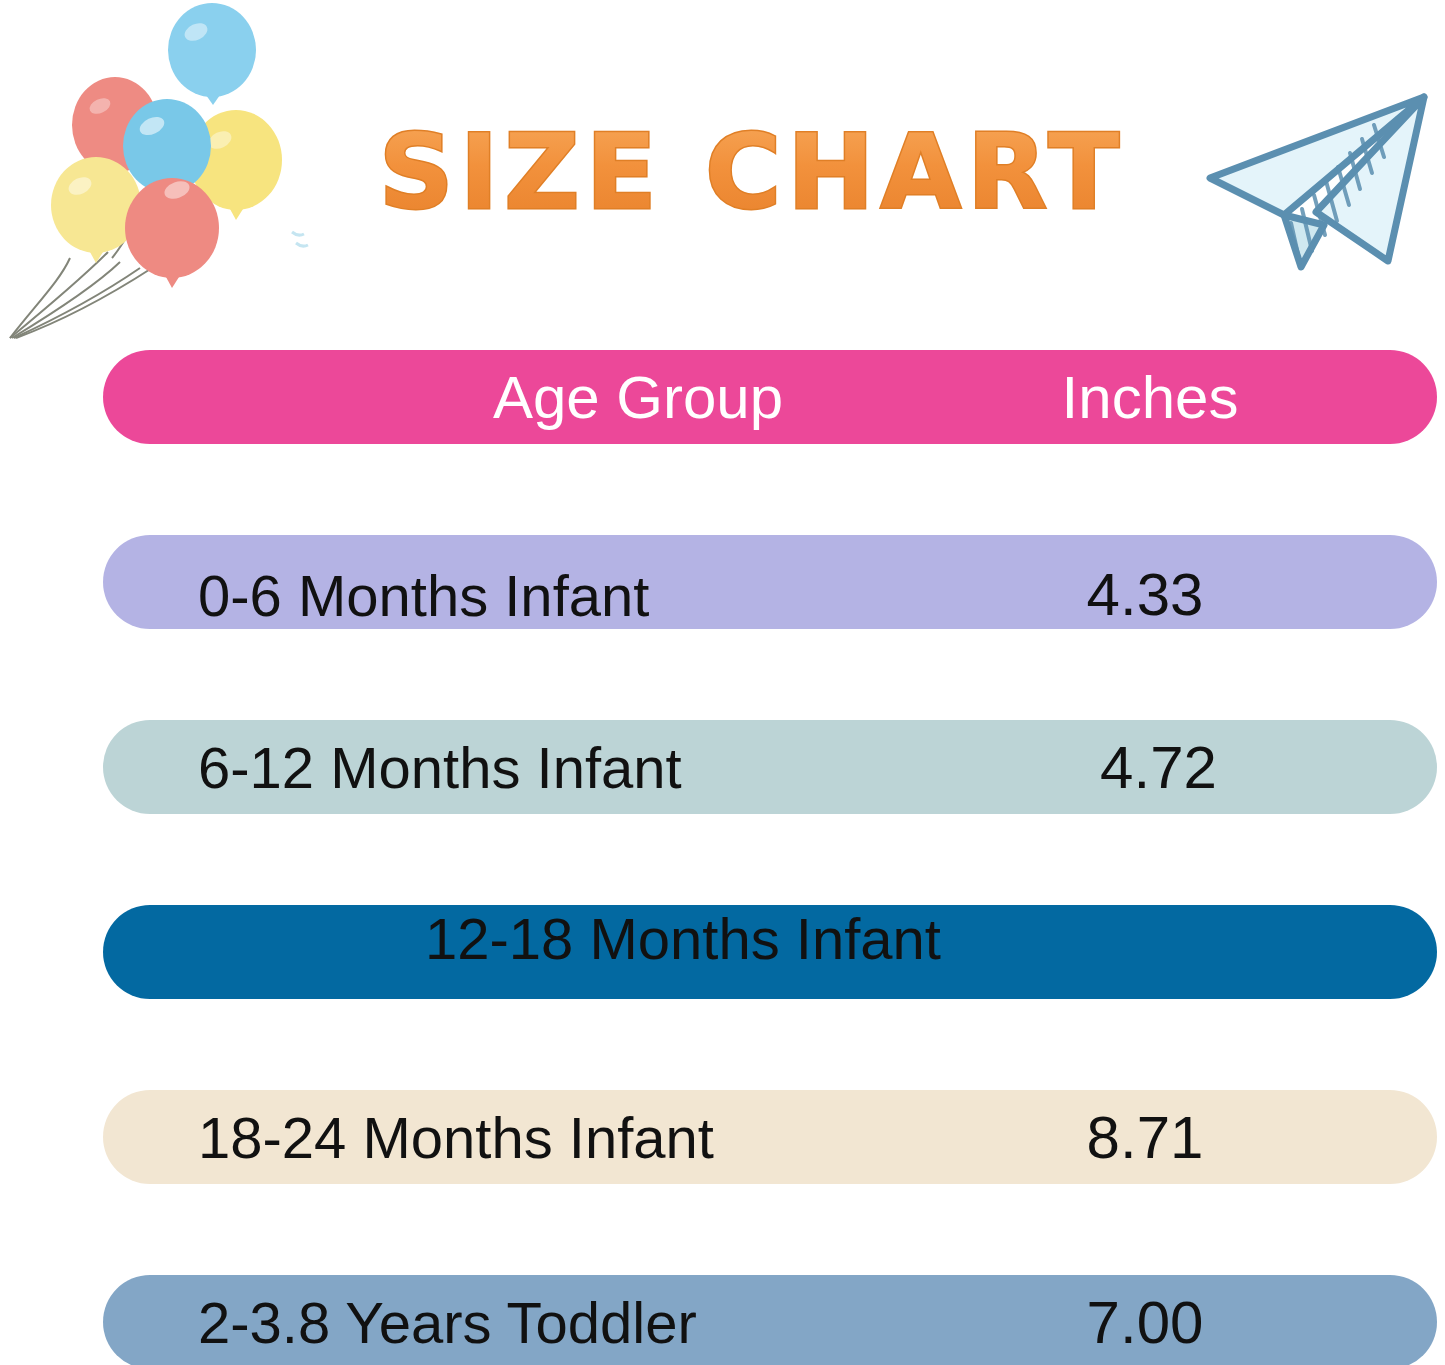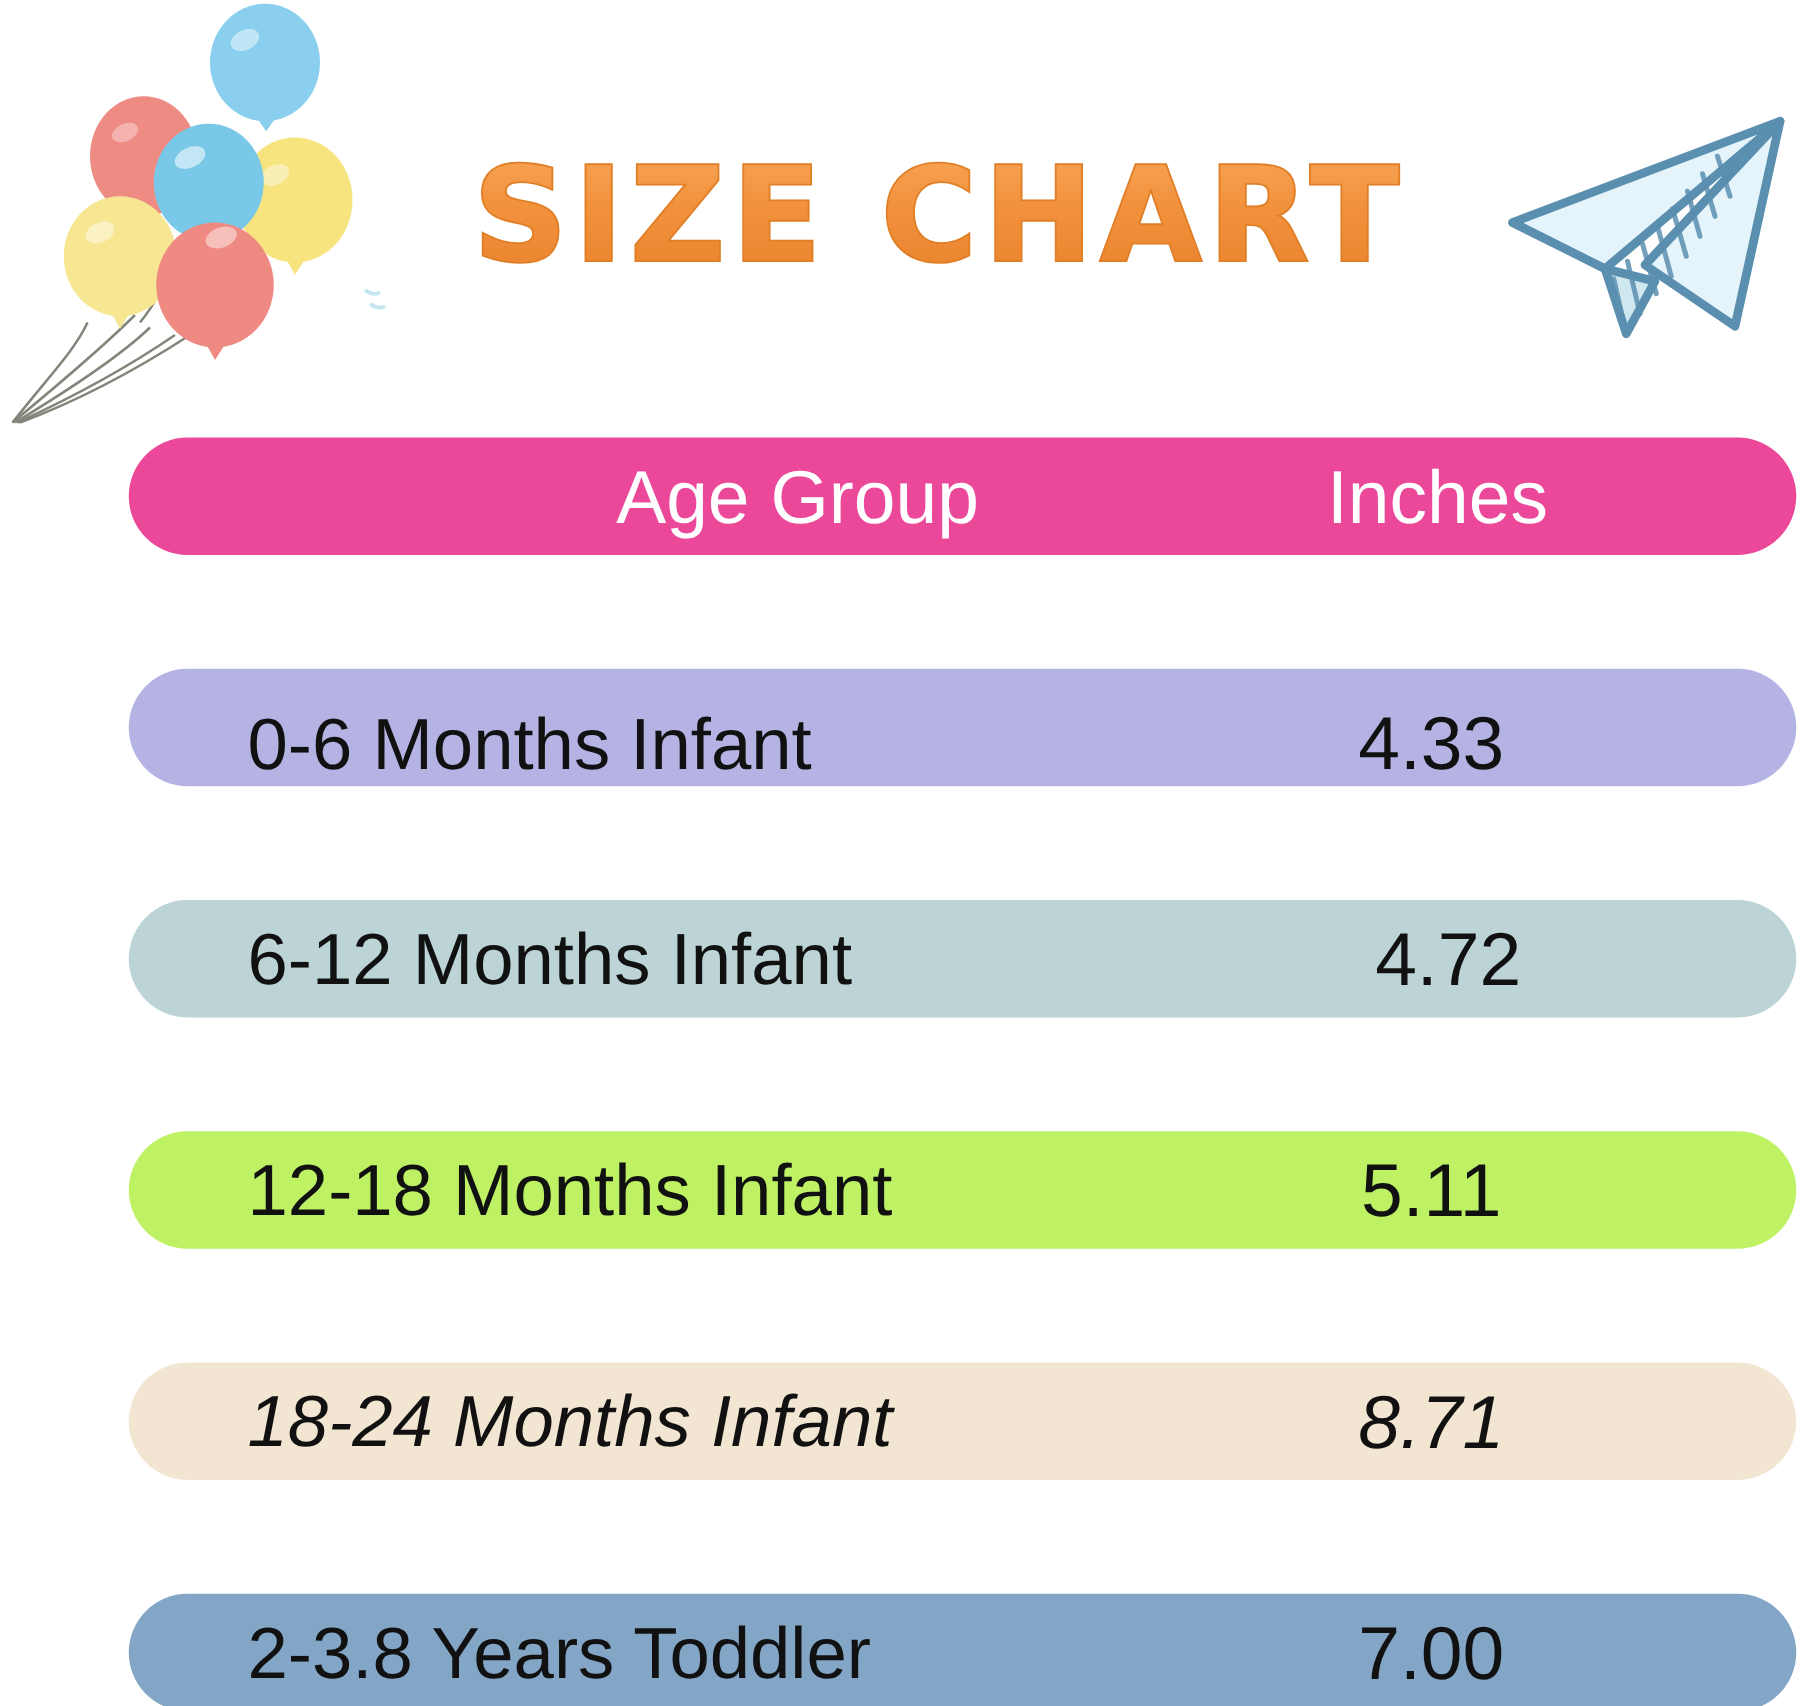--- a/index.html
+++ b/index.html
@@ -205,26 +205,26 @@
   <div class="row data-row" style="background: rgb(180, 179, 228); align-items: flex-end;">
     <div class="cell-age">0-6 Months Infant</div>
     <div class="cell-val">4.33</div>
   </div>
 
   <div class="row data-row" style="background: rgb(188, 212, 214); gap: 27px;">
     <div class="cell-age">6-12 Months Infant</div>
     <div class="cell-val">4.72</div>
   </div>
 
-  <div class="row data-row" style="background: #bef264;">
+  <div class="row data-row" style="background: #0369a1; flex-direction: column;">
     <div class="cell-age">12-18 Months Infant</div>
     <div class="cell-val">5.11</div>
   </div>
 
-  <div class="row data-row" style="background: rgb(242, 230, 210); font-style: italic;">
+  <div class="row data-row" style="background: rgb(242, 230, 210);">
     <div class="cell-age">18-24 Months Infant</div>
     <div class="cell-val">8.71</div>
   </div>
 
   <div class="row data-row" style="background: rgb(131, 166, 198);">
     <div class="cell-age">2-3.8 Years Toddler</div>
     <div class="cell-val">7.00</div>
   </div>
 
 </div>

